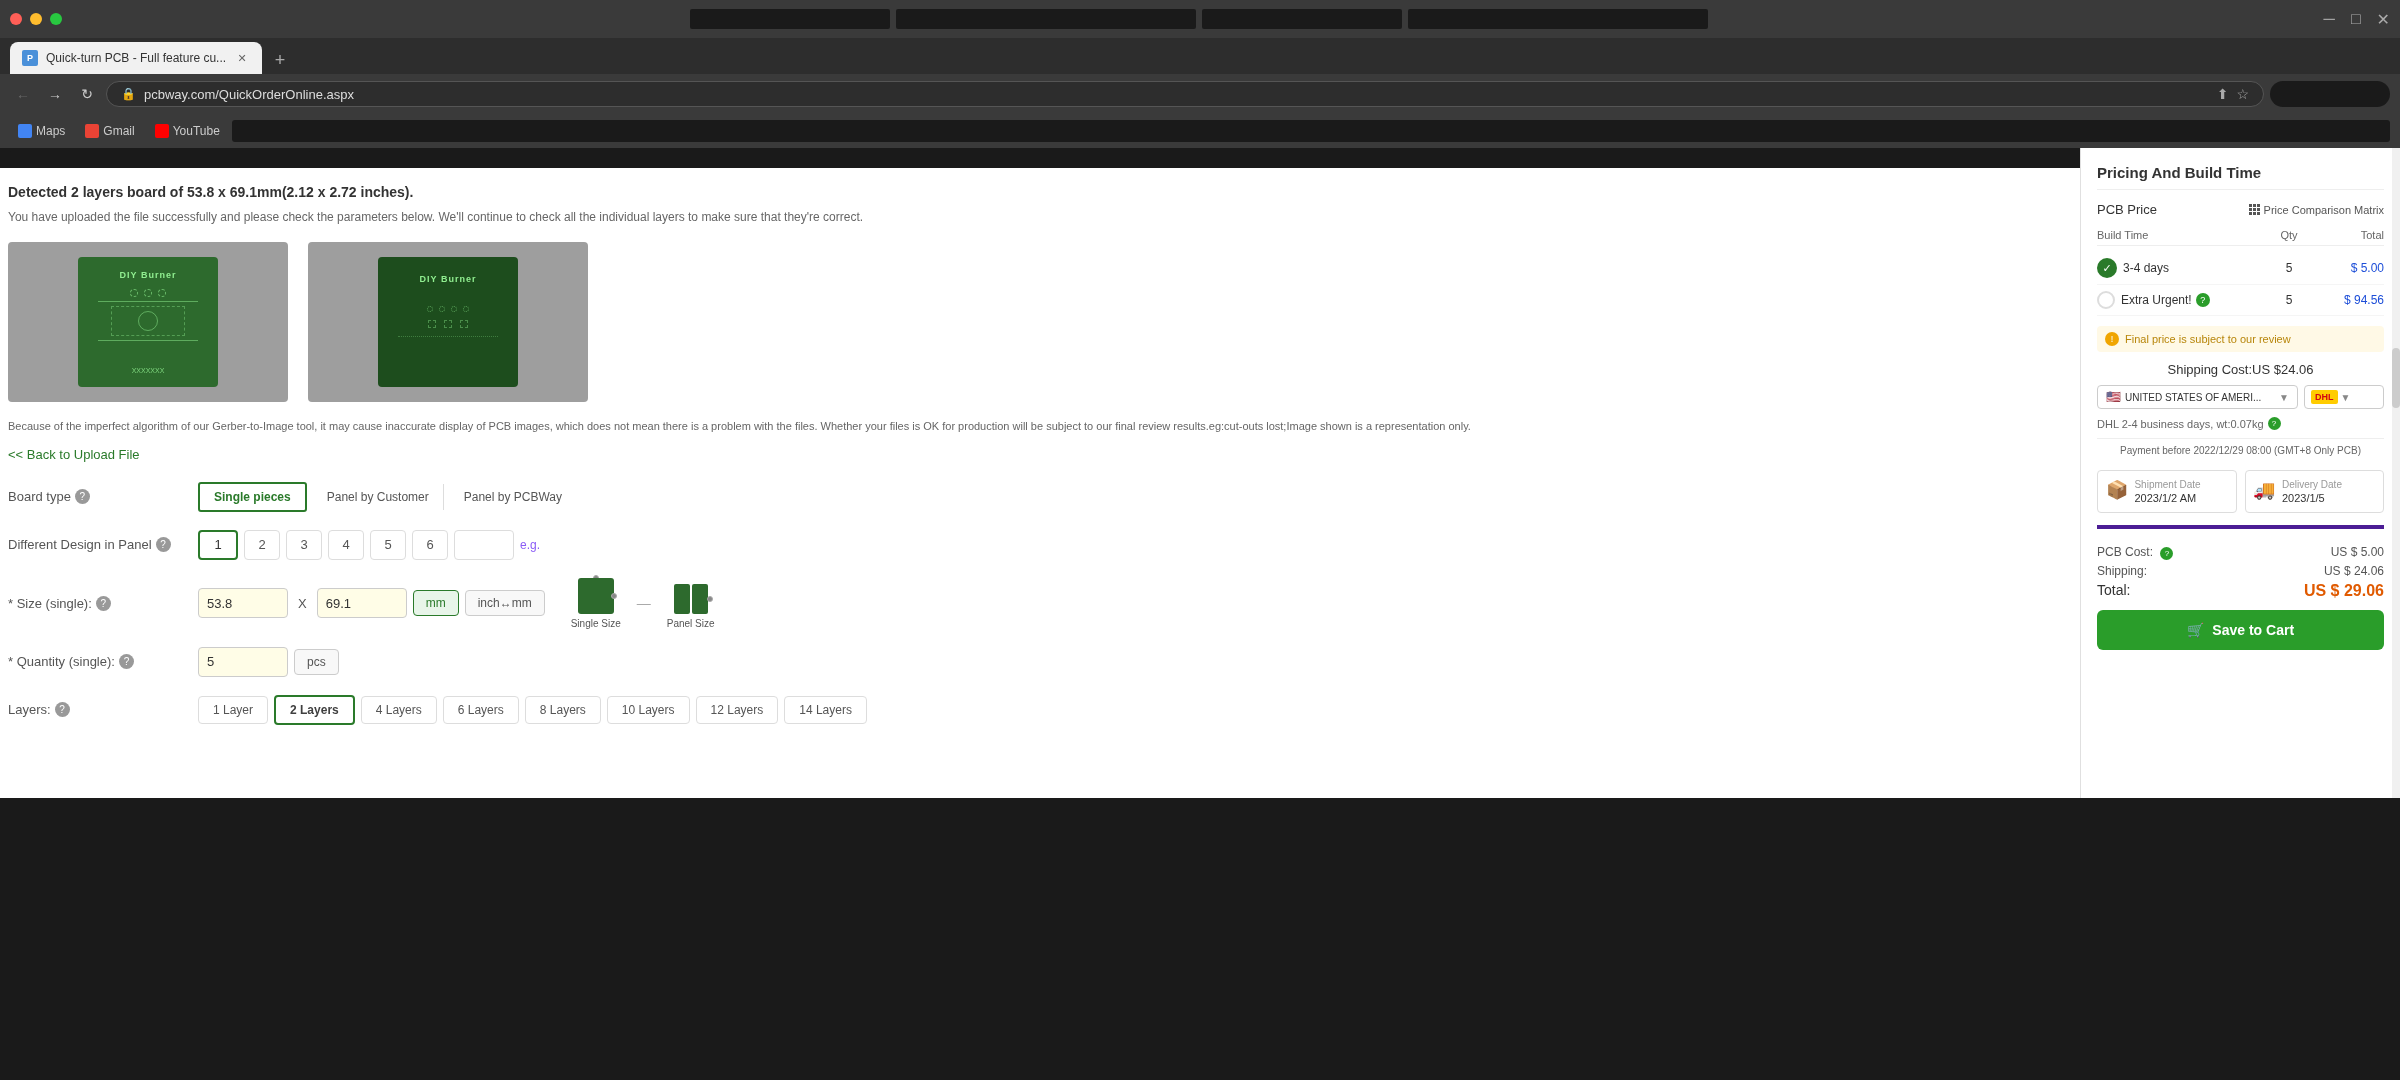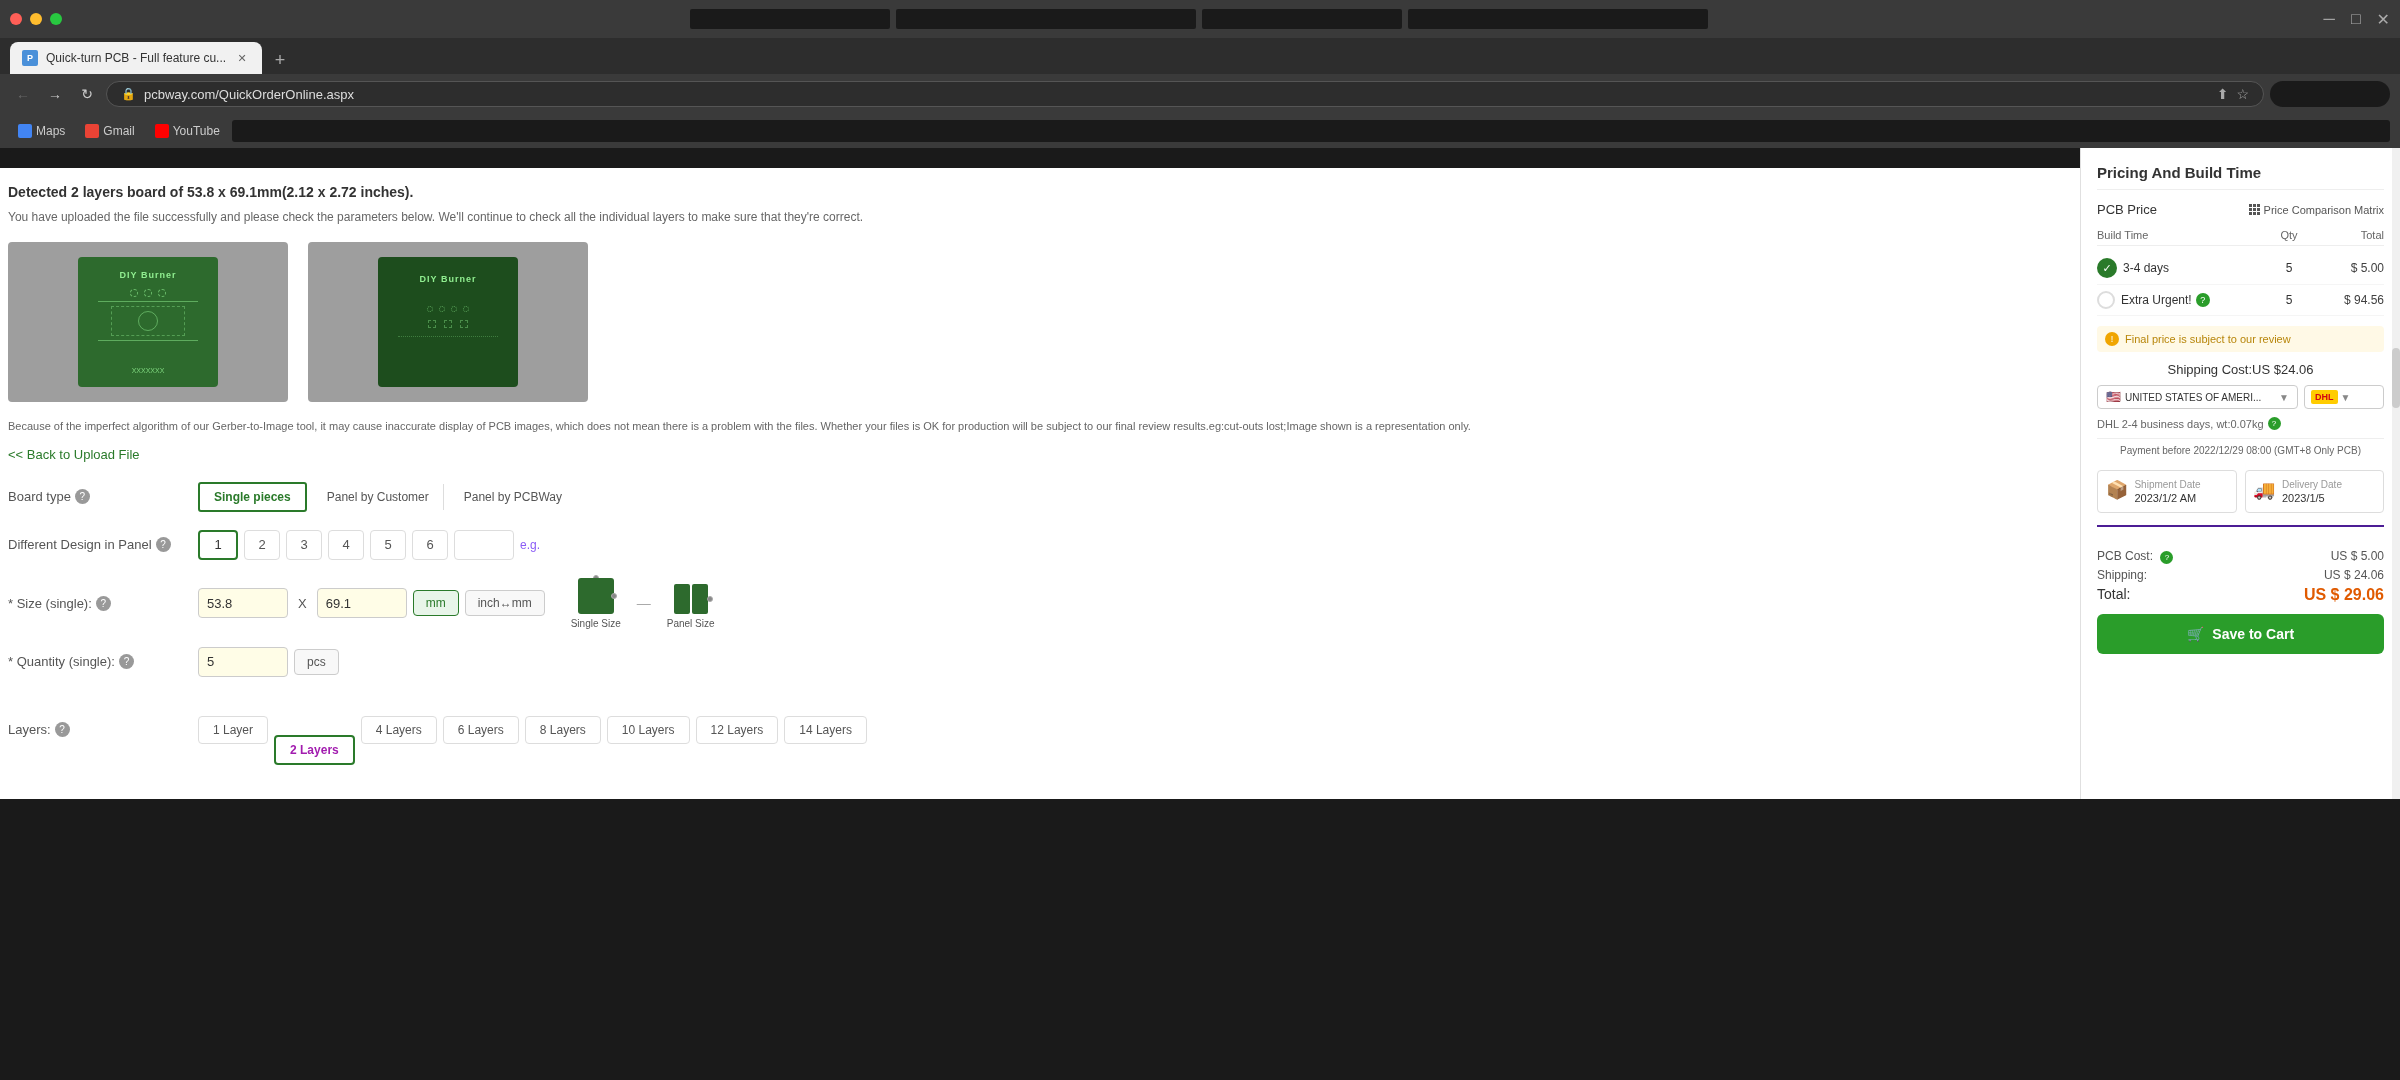--- a/index.html
+++ b/index.html
@@ -459,24 +459,23 @@
       font-size: 12px;
       background: #fff;
       color: #555;
       cursor: pointer;
       border: 1px solid #ddd;
       border-radius: 4px;
       transition: background 0.15s;
     }
     .layers-btn.selected {
       background: #fff;
-      color: #a21caf;
+      color: #404040;
       border: 2px solid #2a7a2a;
       font-weight: bold;
-      margin-top: 40px;
     }
 
     
     .sidebar {
       width: 320px;
       background: #fff;
       border-left: 1px solid #e0e0e0;
       padding: 16px;
       flex-shrink: 0;
     }
@@ -564,21 +563,21 @@
     }
     .build-qty {
       width: 50px;
       font-size: 12px;
       color: #333;
       text-align: center;
     }
     .build-total {
       width: 70px;
       font-size: 12px;
-      color: #404040;
+      color: #1d4ed8;
       text-align: right;
       font-weight: 500;
     }
 
     .urgent-label {
       display: flex;
       align-items: center;
       gap: 4px;
       font-size: 12px;
       color: #333;
@@ -730,22 +729,22 @@
       color: #999;
       margin-bottom: 2px;
     }
     .date-value {
       font-size: 11px;
       color: #333;
       font-weight: 500;
     }
 
     .cost-breakdown {
-      border-top: 2px solid #4c1d95;
-      padding-top: 22px;
+      border-top: 4px solid #4c1d95;
+      padding-top: 16px;
     }
     .cost-line {
       display: flex;
       justify-content: space-between;
       margin-bottom: 4px;
       font-size: 12px;
       color: #555;
     }
     .total-line {
       display: flex;

